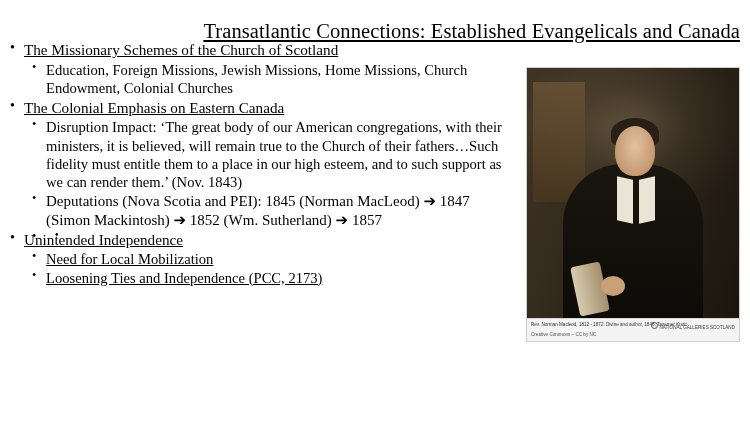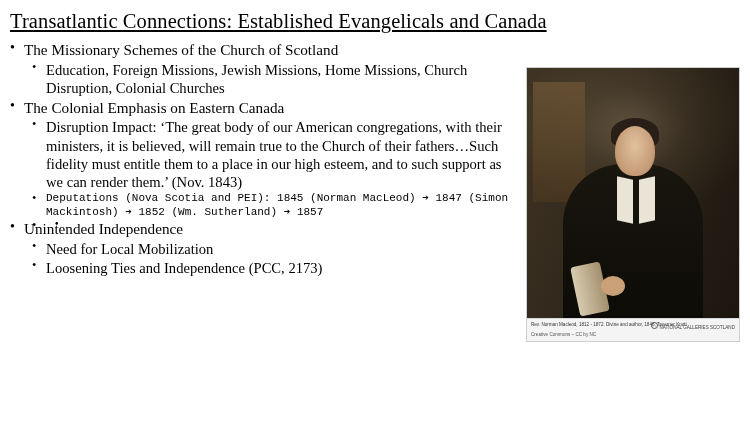--- a/index.html
+++ b/index.html
@@ -15,24 +15,24 @@
     overflow: hidden;
     position: relative;
   }
   .slide {
     position: relative;
     width: 750px;
     height: 424px;
     box-sizing: border-box;
   }
   .title {
-    text-align: left;
+    text-align: right;
     font-size: 20.5px;
     line-height: 1.1;
-    padding: 10px 10px 2px 10px;
+    padding: 20px 10px 2px 10px;
     text-decoration: underline;
     white-space: nowrap;
     letter-spacing: 0.1px;
   }
   .body-area {
     position: absolute;
     top: 40px;
     left: 6px;
     width: 740px;
   }
@@ -79,23 +79,23 @@
   .lvl3 > .bullet {
     position: absolute;
     left: 49px;
     top: -1px;
     font-size: 10px;
   }
   .txt {
     display: block;
   }
   .narrow-l2 { max-width: 470px; }
-  .full { max-width: 720px; }
-
-  .arrow { font-family: Liberation Mono, monospace; font-size: 11px; }
+  .full { max-width: 720px; text-decoration: underline; }
+
+  .arrow { font-family: Liberation Serif, serif; font-size: 15px; }
 
   
   .picture-block {
     position: absolute;
     right: 10px;
     top: 67px;
     width: 212px;
     border: 1px solid #cfcfcf;
     background: #ffffff;
   }
@@ -206,21 +206,21 @@
   <div class="body-area">
     <ul>
 
       <li class="lvl1">
         <span class="bullet">•</span>
         <span class="txt full">The Missionary Schemes of the Church of Scotland</span>
       </li>
 
       <li class="lvl2">
         <span class="bullet">•</span>
-        <span class="txt narrow-l2">Education, Foreign Missions, Jewish Missions, Home Missions, Church Disruption, Colonial Churches</span>
+        <span class="txt narrow-l2">Education, Foreign Missions, Jewish Missions, Home Missions, Church Endowment, Colonial Churches</span>
       </li>
 
       <li class="lvl1">
         <span class="bullet">•</span>
         <span class="txt full">The Colonial Emphasis on Eastern Canada</span>
       </li>
 
       <li class="lvl2">
         <span class="bullet">•</span>
         <span class="txt narrow-l2">Disruption Impact: ‘The great body of our American congregations, with their ministers, it is believed, will remain true to the Church of their fathers…Such fidelity must entitle them to a place in our high esteem, and to such support as we can render them.’ (Nov. 1843)</span>

